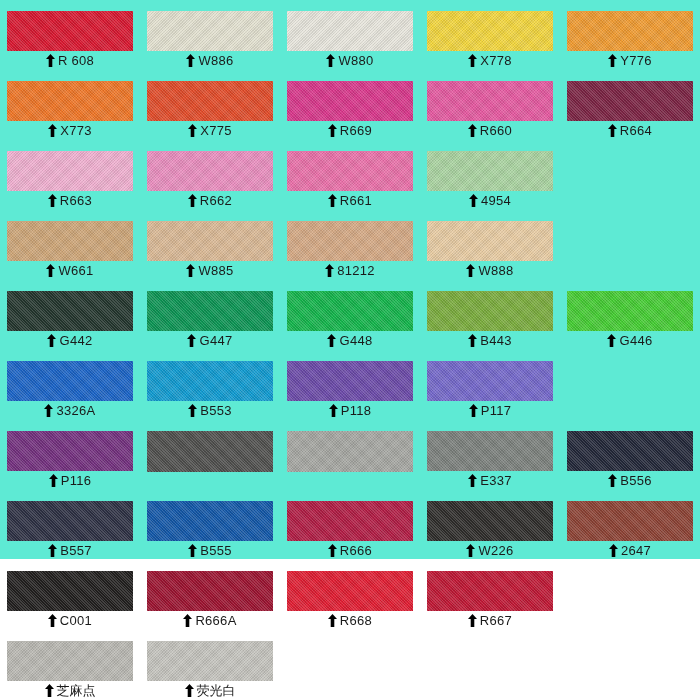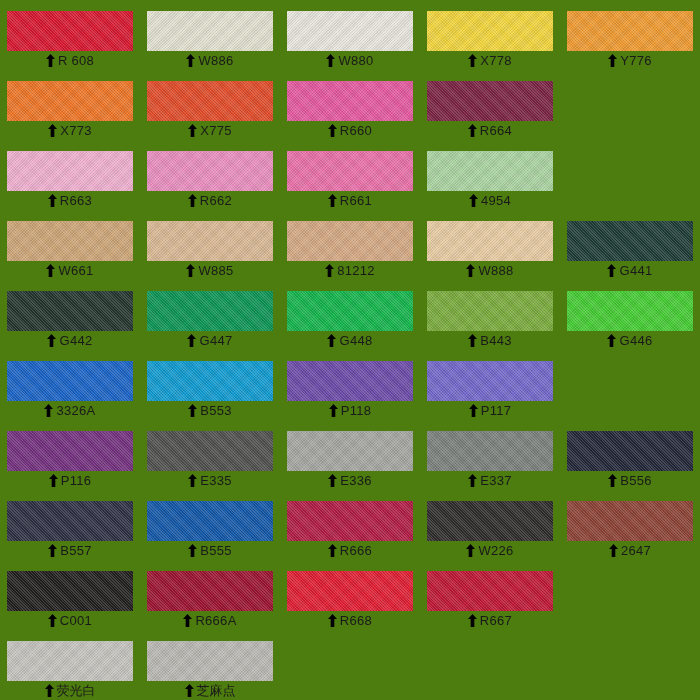--- a/index.html
+++ b/index.html
@@ -10,23 +10,23 @@
   }
   body {
     width: 700px;
     height: 700px;
     overflow: hidden;
     font-family: "Liberation Sans", "DejaVu Sans", sans-serif;
   }
 
   #swatch-chart {
     width: 700px;
-    height: 700px;
+    height: 559px;
     position: relative;
-    background: #4d7c0f;
+    background: #5eead4;
     box-sizing: border-box;
   }
 
   .swatch-row {
     display: flex;
     width: 700px;
     height: 70px;
     box-sizing: border-box;
   }
 
@@ -179,20 +179,31 @@
         <div class="swatch-label">
           <span class="arrow-icon">
             <svg width="9" height="13" viewBox="0 0 9 13">
               <path d="M4.5 0 L9 5 L6.3 5 L6.3 13 L2.7 13 L2.7 5 L0 5 Z" fill="#000000"></path>
             </svg>
           </span>
           <span class="label-text">X775</span>
         </div>
       </div>
       <div class="swatch-cell">
+        <div class="swatch-chip" style="background-color: rgb(216, 54, 138);"></div>
+        <div class="swatch-label">
+          <span class="arrow-icon">
+            <svg width="9" height="13" viewBox="0 0 9 13">
+              <path d="M4.5 0 L9 5 L6.3 5 L6.3 13 L2.7 13 L2.7 5 L0 5 Z" fill="#000000"></path>
+            </svg>
+          </span>
+          <span class="label-text">R669</span>
+        </div>
+      </div>
+      <div class="swatch-cell">
         <div class="swatch-chip" style="background-color: rgb(228, 88, 159);"></div>
         <div class="swatch-label">
           <span class="arrow-icon">
             <svg width="9" height="13" viewBox="0 0 9 13">
               <path d="M4.5 0 L9 5 L6.3 5 L6.3 13 L2.7 13 L2.7 5 L0 5 Z" fill="#000000"></path>
             </svg>
           </span>
           <span class="label-text">R660</span>
         </div>
       </div>
@@ -292,31 +303,20 @@
         <div class="swatch-chip" style="background-color: rgb(231, 203, 162);"></div>
         <div class="swatch-label">
           <span class="arrow-icon">
             <svg width="9" height="13" viewBox="0 0 9 13">
               <path d="M4.5 0 L9 5 L6.3 5 L6.3 13 L2.7 13 L2.7 5 L0 5 Z" fill="#000000"></path>
             </svg>
           </span>
           <span class="label-text">W888</span>
         </div>
       </div>
-      <div class="swatch-cell">
-        <div class="swatch-chip" style="background-color: rgb(30, 60, 54);"></div>
-        <div class="swatch-label">
-          <span class="arrow-icon">
-            <svg width="9" height="13" viewBox="0 0 9 13">
-              <path d="M4.5 0 L9 5 L6.3 5 L6.3 13 L2.7 13 L2.7 5 L0 5 Z" fill="#000000"></path>
-            </svg>
-          </span>
-          <span class="label-text">G441</span>
-        </div>
-      </div>
     </div>
     <div class="swatch-row">
       <div class="swatch-cell">
         <div class="swatch-chip" style="background-color: rgb(35, 53, 45);"></div>
         <div class="swatch-label">
           <span class="arrow-icon">
             <svg width="9" height="13" viewBox="0 0 9 13">
               <path d="M4.5 0 L9 5 L6.3 5 L6.3 13 L2.7 13 L2.7 5 L0 5 Z" fill="#000000"></path>
             </svg>
           </span>
@@ -421,39 +421,23 @@
           <span class="arrow-icon">
             <svg width="9" height="13" viewBox="0 0 9 13">
               <path d="M4.5 0 L9 5 L6.3 5 L6.3 13 L2.7 13 L2.7 5 L0 5 Z" fill="#000000"></path>
             </svg>
           </span>
           <span class="label-text">P116</span>
         </div>
       </div>
       <div class="swatch-cell">
         <div class="swatch-chip" style="background-color: rgb(79, 79, 77);"></div>
-        <div class="swatch-label">
-          <span class="arrow-icon">
-            <svg width="9" height="13" viewBox="0 0 9 13">
-              <path d="M4.5 0 L9 5 L6.3 5 L6.3 13 L2.7 13 L2.7 5 L0 5 Z" fill="#000000"></path>
-            </svg>
-          </span>
-          <span class="label-text">E335</span>
-        </div>
       </div>
       <div class="swatch-cell">
         <div class="swatch-chip" style="background-color: rgb(165, 166, 161);"></div>
-        <div class="swatch-label">
-          <span class="arrow-icon">
-            <svg width="9" height="13" viewBox="0 0 9 13">
-              <path d="M4.5 0 L9 5 L6.3 5 L6.3 13 L2.7 13 L2.7 5 L0 5 Z" fill="#000000"></path>
-            </svg>
-          </span>
-          <span class="label-text">E336</span>
-        </div>
       </div>
       <div class="swatch-cell">
         <div class="swatch-chip" style="background-color: rgb(123, 128, 124);"></div>
         <div class="swatch-label">
           <span class="arrow-icon">
             <svg width="9" height="13" viewBox="0 0 9 13">
               <path d="M4.5 0 L9 5 L6.3 5 L6.3 13 L2.7 13 L2.7 5 L0 5 Z" fill="#000000"></path>
             </svg>
           </span>
           <span class="label-text">E337</span>
@@ -569,37 +553,37 @@
             <svg width="9" height="13" viewBox="0 0 9 13">
               <path d="M4.5 0 L9 5 L6.3 5 L6.3 13 L2.7 13 L2.7 5 L0 5 Z" fill="#000000"></path>
             </svg>
           </span>
           <span class="label-text">R667</span>
         </div>
       </div>
     </div>
     <div class="swatch-row">
       <div class="swatch-cell">
+        <div class="swatch-chip" style="background-color: rgb(185, 184, 178);"></div>
+        <div class="swatch-label">
+          <span class="arrow-icon">
+            <svg width="9" height="13" viewBox="0 0 9 13">
+              <path d="M4.5 0 L9 5 L6.3 5 L6.3 13 L2.7 13 L2.7 5 L0 5 Z" fill="#000000"></path>
+            </svg>
+          </span>
+          <span class="label-text cjk">芝麻点</span>
+        </div>
+      </div>
+      <div class="swatch-cell">
         <div class="swatch-chip" style="background-color: rgb(196, 195, 189);"></div>
         <div class="swatch-label">
           <span class="arrow-icon">
             <svg width="9" height="13" viewBox="0 0 9 13">
               <path d="M4.5 0 L9 5 L6.3 5 L6.3 13 L2.7 13 L2.7 5 L0 5 Z" fill="#000000"></path>
             </svg>
           </span>
           <span class="label-text cjk">荧光白</span>
-        </div>
-      </div>
-      <div class="swatch-cell">
-        <div class="swatch-chip" style="background-color: rgb(185, 184, 178);"></div>
-        <div class="swatch-label">
-          <span class="arrow-icon">
-            <svg width="9" height="13" viewBox="0 0 9 13">
-              <path d="M4.5 0 L9 5 L6.3 5 L6.3 13 L2.7 13 L2.7 5 L0 5 Z" fill="#000000"></path>
-            </svg>
-          </span>
-          <span class="label-text cjk">芝麻点</span>
         </div>
       </div>
       <div class="swatch-cell empty"></div>
       <div class="swatch-cell empty"></div>
     </div>
   </div>
 
 </body></html>

